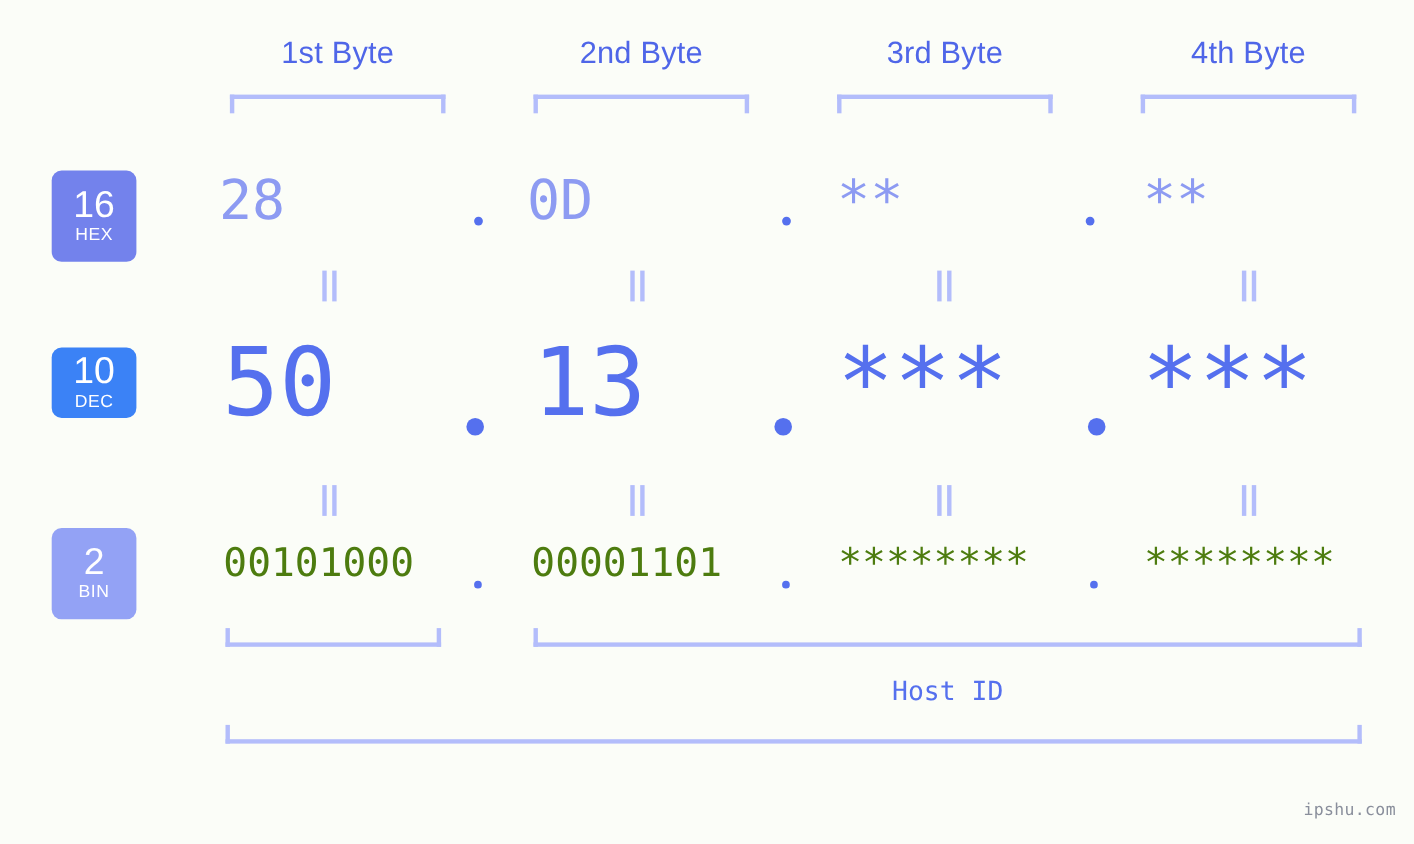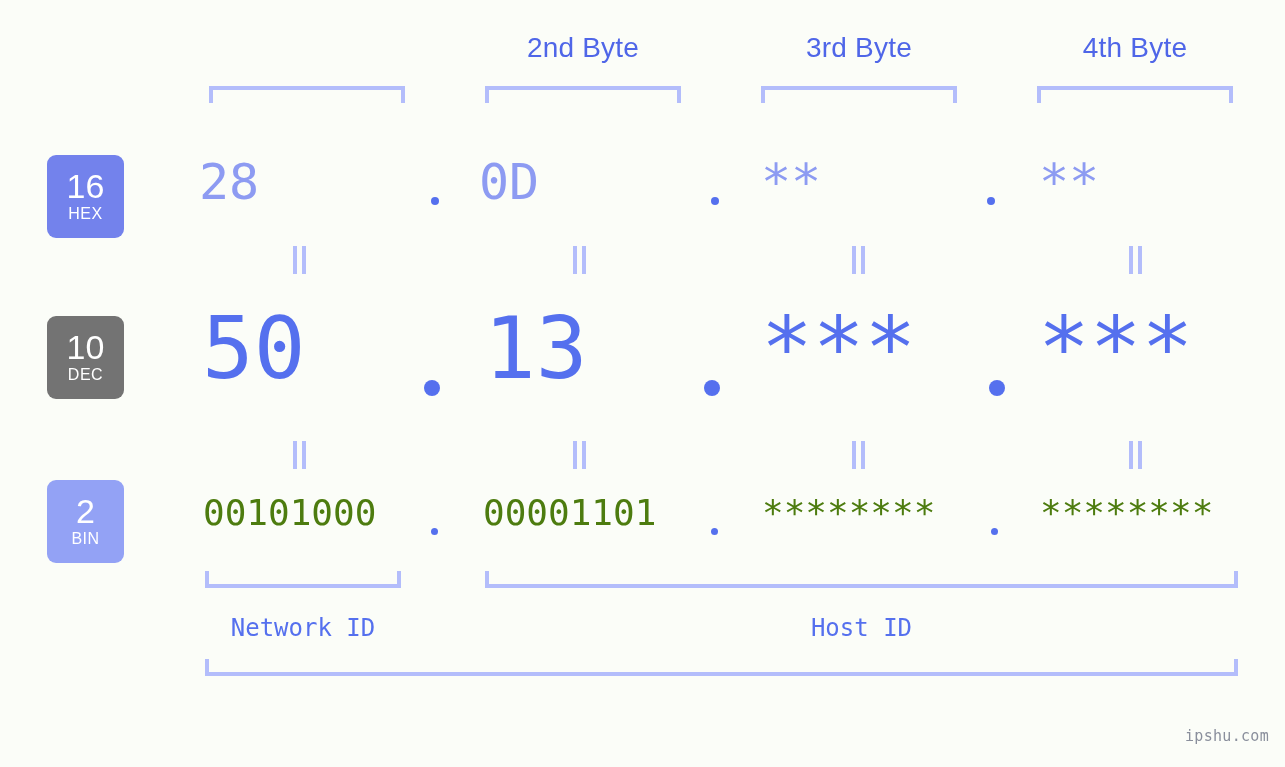--- a/index.html
+++ b/index.html
@@ -74,21 +74,21 @@
     line-height: 1.05;
   }
   .badge .nm {
     font-size: 16px;
     font-weight: 400;
     line-height: 1.25;
     letter-spacing: 0.5px;
   }
 
   #badge-hex { top: 155px; height: 83px; background: #7382ec; }
-  #badge-dec { top: 316px; height: 83px; background: #737373; }
+  #badge-dec { top: 316px; height: 64px; background: #3b82f6; }
   #badge-bin { top: 480px; height: 83px; background: #93a2f5; }
 
   
   .val {
     position: absolute;
     text-align: left;
     font-family: "DejaVu Sans Mono", monospace;
     white-space: nowrap;
   }
 
@@ -167,20 +167,23 @@
     font-size: 15px;
     color: #8a8f9c;
     letter-spacing: 0.3px;
   }
 </style>
 </head>
 <body>
 
 <div id="stage">
 
+  <div class="byte-label" style="left:209px; width:196px;">
+    <span>1st Byte</span>
+  </div>
   <div class="byte-label" style="left:485px; width:196px;">
     <span>2nd Byte</span>
   </div>
   <div class="byte-label" style="left:761px; width:196px;">
     <span>3rd Byte</span>
   </div>
   <div class="byte-label" style="left:1037px; width:196px;">
     <span>4th Byte</span>
   </div>
 
@@ -262,21 +265,20 @@
     <div class="val" style="left:483px; width:196px;">00001101</div>
     <div class="dot dot-bin" style="left:711px;"></div>
     <div class="val" style="left:762px; width:196px;">********</div>
     <div class="dot dot-bin" style="left:991px;"></div>
     <div class="val" style="left:1040px; width:196px;">********</div>
   </div>
 
   <div class="bracket-bottom" style="left:205px; top:571px; width:196px;"></div>
   <div class="bracket-bottom" style="left:485px; top:571px; width:753px;"></div>
 
-  <div class="id-caption" style="left:205px; top:614px; width:196px;">Network ID</div>
   <div class="id-caption" style="left:485px; top:614px; width:753px;">Host ID</div>
 
   <div class="bracket-bottom" style="left:205px; top:659px; width:1033px;"></div>
 
 
   <div class="watermark">ipshu.com</div>
 
 </div>
 
 </body></html>

